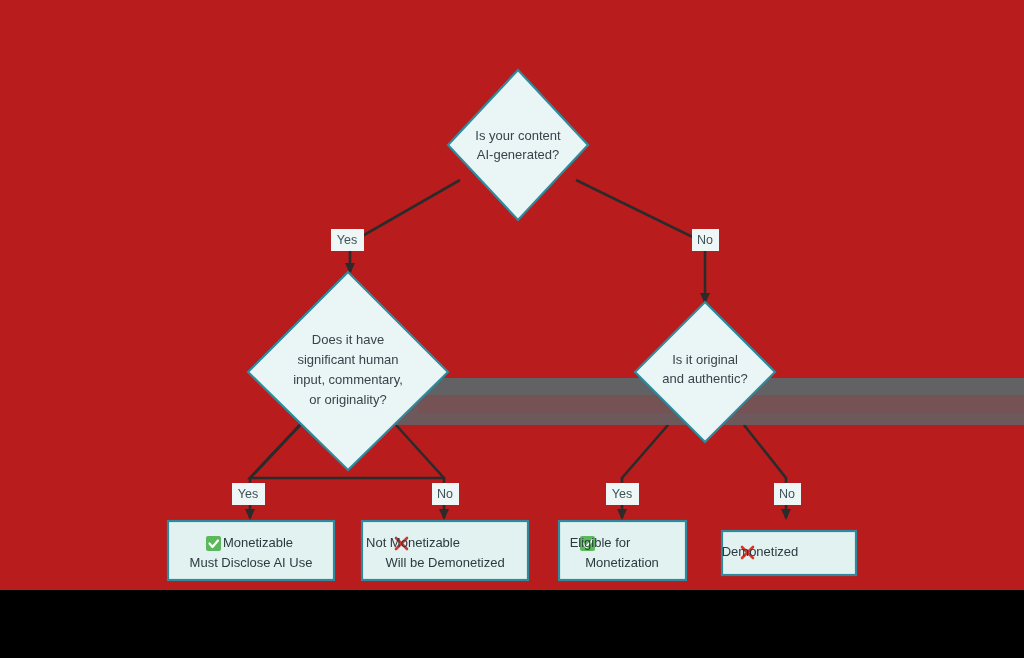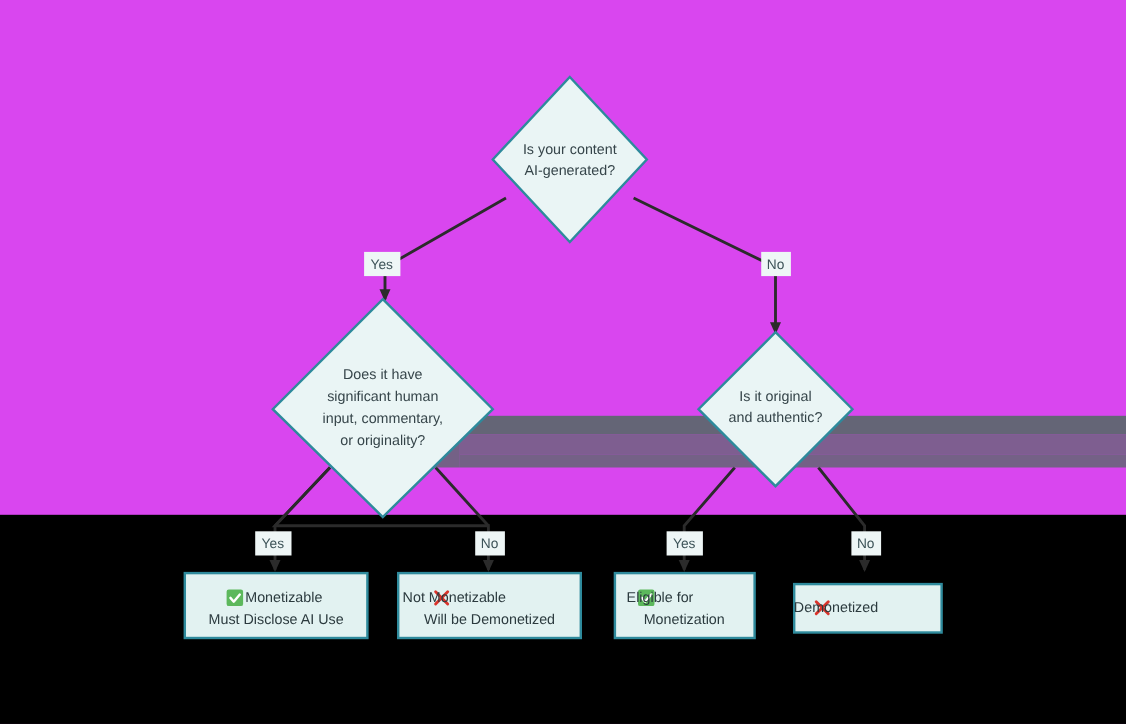--- a/index.html
+++ b/index.html
@@ -9,22 +9,22 @@
   }
   body {
     width: 1024px;
     height: 658px;
     overflow: hidden;
     font-family: "Liberation Sans", sans-serif;
   }
   #canvas {
     position: relative;
     width: 1024px;
-    height: 468px;
-    background: #d946ef;
+    height: 590px;
+    background: #b91c1c;
   }
   svg#flow {
     position: absolute;
     top: 0; left: 0;
     width: 1024px;
     height: 658px;
     display: block;
   }
   .node-text {
     font-family: "Liberation Sans", sans-serif;

